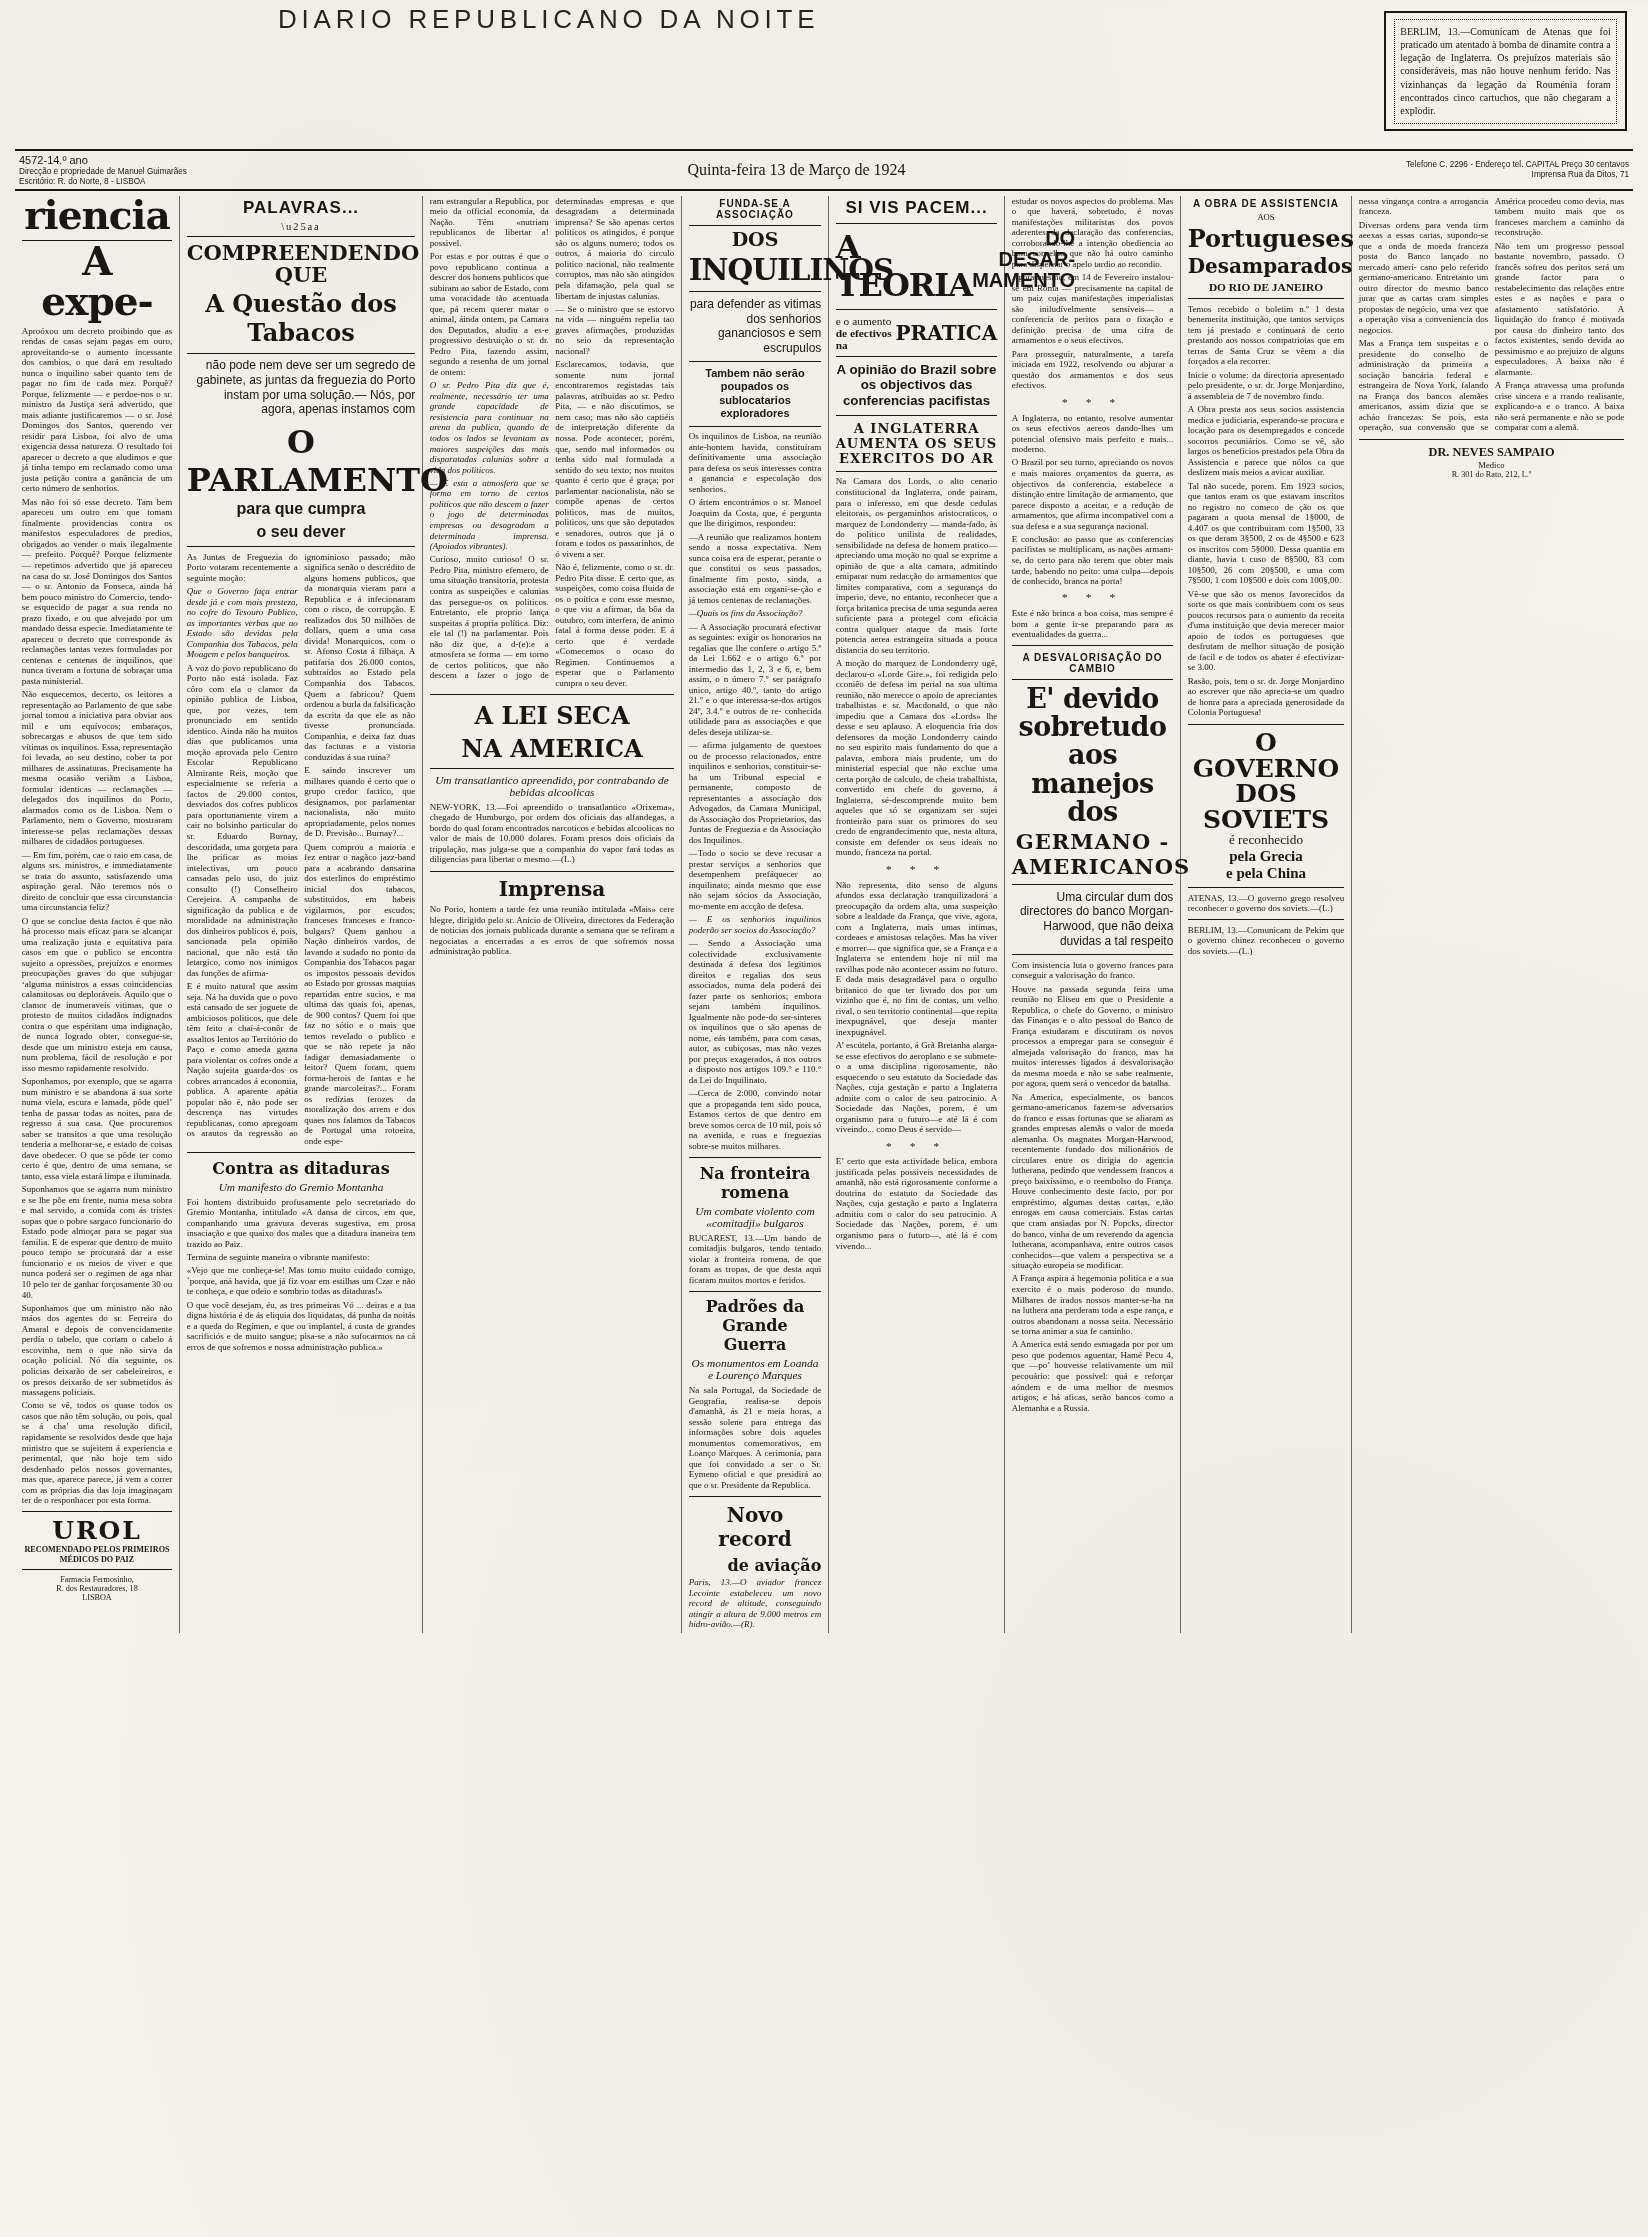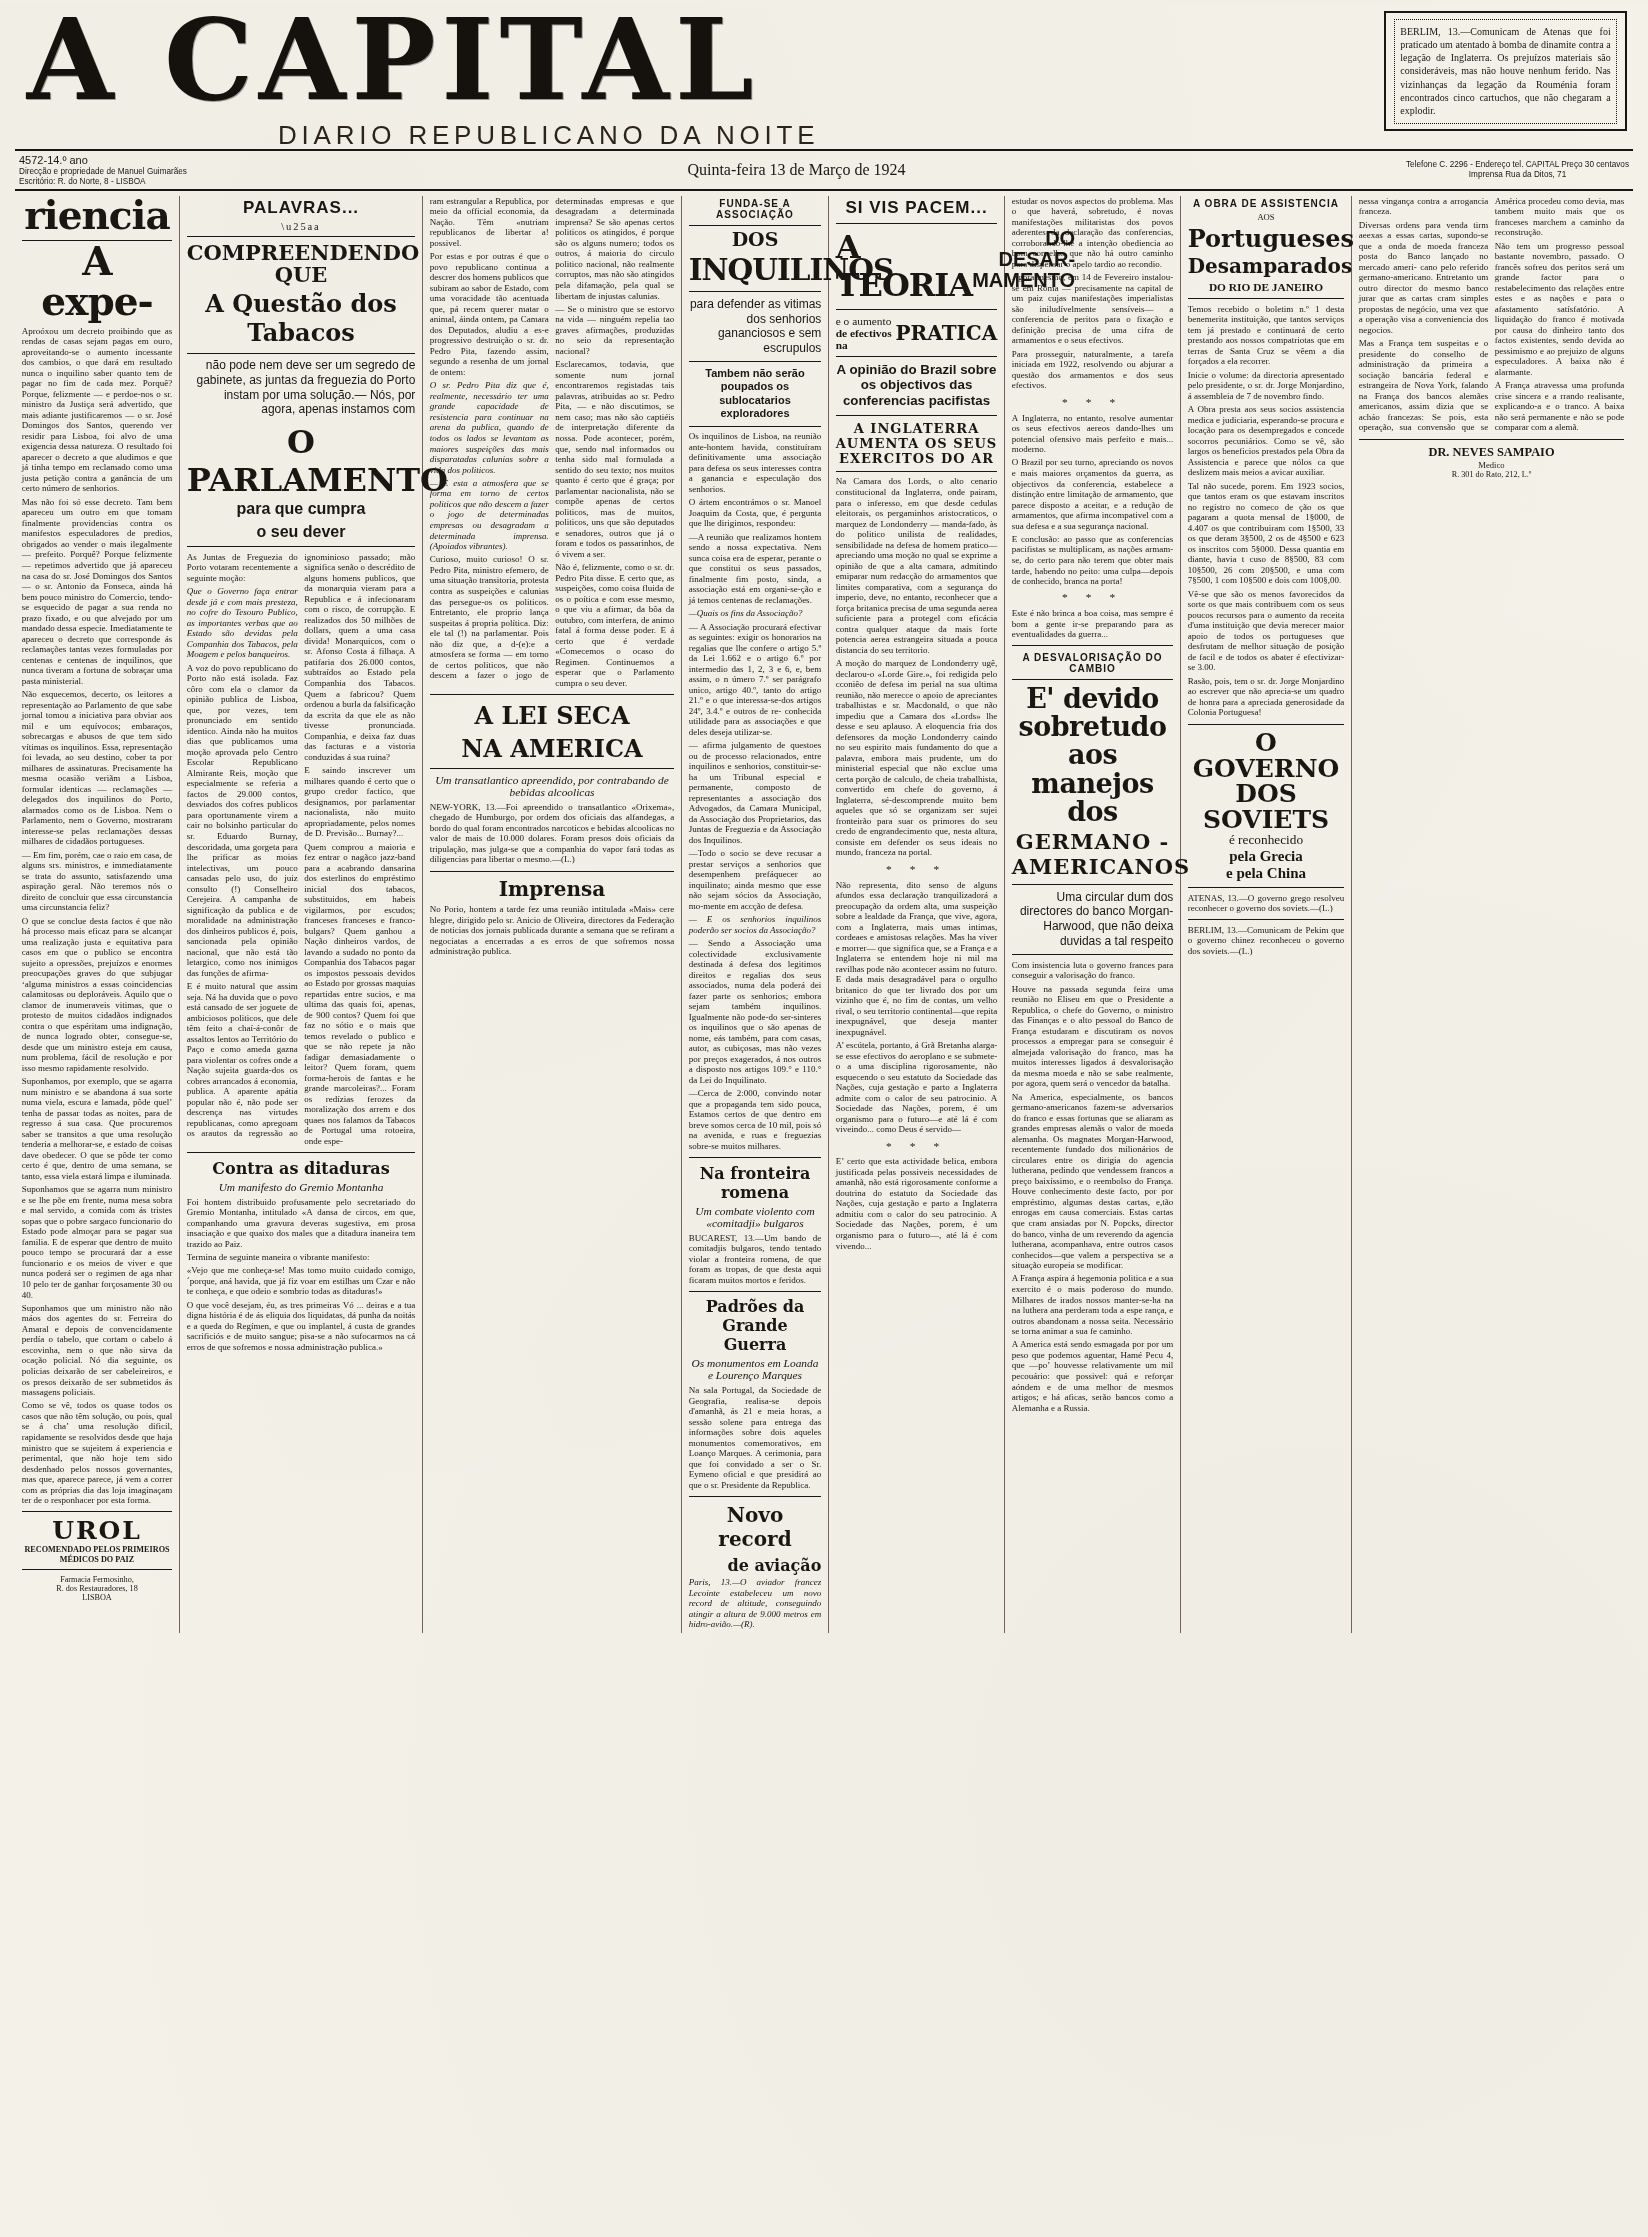--- a/index.html
+++ b/index.html
@@ -72,36 +72,35 @@
   .rightstack{text-align:right;font-family:"Liberation Sans",sans-serif;font-weight:bold;line-height:1.05;}
   .rightstack .l1{font-size:20px;}
   .rightstack .l2{font-size:20px;}
 </style>
 </head>
 <body>
 
 <div class="page">
 
   <div class="masthead">
-    <div class="title">A CAPITAL</div>
     <div class="subtitle">DIARIO REPUBLICANO DA NOITE</div>
     <div class="masthead-box">
       <div class="dots-frame">BERLIM, 13.—Comunicam de Atenas que foi praticado um atentado à bomba de dinamite contra a legação de Inglaterra. Os prejuízos materiais são consideráveis, mas não houve nenhum ferido. Nas vizinhanças da legação da Rouménia foram encontrados cinco cartuchos, que não chegaram a explodir.</div>
     </div>
   </div>
 
   <div class="rule-head"></div>
   <div class="headline-meta">
     <div class="meta-cell">
       <div>4572-14.º ano</div>
       <div class="tiny">Direcção e propriedade de Manuel Guimarães</div>
       <div class="tiny">Escritório: R. do Norte, 8 - LISBOA</div>
     </div>
     <div class="mid">Quinta-feira 13 de Março de 1924</div>
-    <div class="meta-cell" style="text-align:center">
+    <div class="meta-cell" style="text-align:right">
       <div class="tiny">Telefone C. 2296 - Endereço tel. CAPITAL  Preço 30 centavos</div>
       <div class="tiny">Imprensa   Rua da Ditos, 71</div>
     </div>
   </div>
   <div class="thick-rule"></div>
 
   <div class="cols">
 
     <div class="col c1">
       <div class="bighead h-exp">riencia</div>

